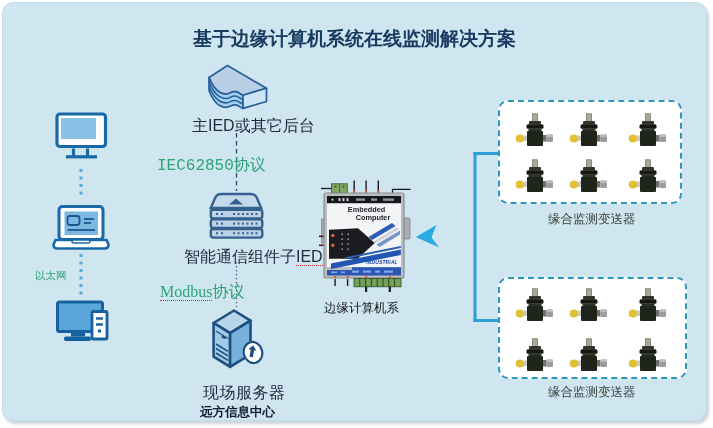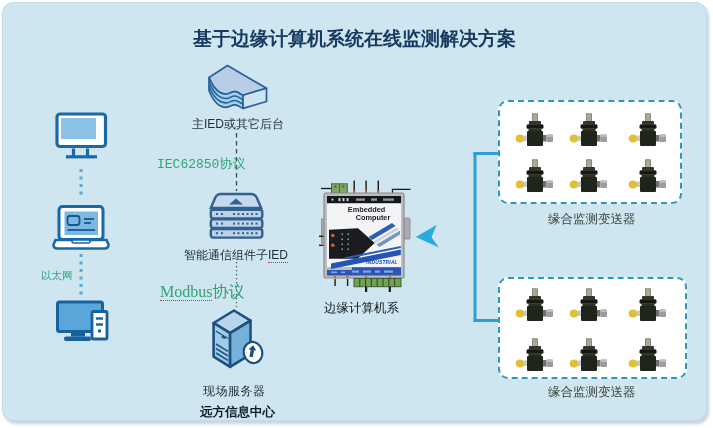--- a/index.html
+++ b/index.html
@@ -1,21 +1,21 @@
 <!DOCTYPE html>
 <html><head>
 <meta charset="utf-8">
 <style>
   html,body{margin:0;padding:0;}
   body{width:713px;height:428px;background:#ffffff;font-family:"Liberation Sans", sans-serif;overflow:hidden;}
   .stage{position:relative;width:713px;height:428px;}
   .panel{position:absolute;left:2px;top:2px;width:705px;height:419px;background:#cfe5ef;border-radius:12px;box-shadow:2px 3px 3px rgba(140,160,175,.45), inset 0 0 0 1px #c2dcea;}
   .abs{position:absolute;}
   .title{left:184px;top:25.5px;width:332px;font-size:19px;font-weight:bold;color:#173a60;text-align:right;white-space:nowrap;}
-  .lbl{color:#1d2b3a;font-size:12px;white-space:nowrap;}
+  .lbl{color:#1d2b3a;font-size:16px;white-space:nowrap;}
   .green{color:#2da578;font-size:10.5px;white-space:nowrap;}
   .box{position:absolute;background:#ffffff;border:2px dashed #2e97bc;border-radius:10px;}
 </style>
 </head>
 <body>
 <div class="stage">
   <div class="panel"></div>
 
   <div class="box" style="left:498px;top:100px;width:180px;height:100px;"></div>
   <div class="box" style="left:498px;top:277px;width:185px;height:98px;"></div>
@@ -250,22 +250,22 @@
     <use href="#sensor" x="535" y="288"></use>
     <use href="#sensor" x="589" y="288"></use>
     <use href="#sensor" x="648" y="288"></use>
     <use href="#sensor" x="535" y="338"></use>
     <use href="#sensor" x="589" y="338"></use>
     <use href="#sensor" x="648" y="338"></use>
   </svg>
 
   <div class="abs title">基于边缘计算机系统在线监测解决方案</div>
   <div class="abs lbl" style="left:192px;top:115.5px;">主IED或其它后台</div>
-  <div class="abs green" style="left:157px;top:154.5px;font-family:'Liberation Mono',monospace;font-size:13px;">IEC62850协议</div>
+  <div class="abs green" style="left:157px;top:154.5px;font-family:'Liberation Mono',monospace;font-size:16px;">IEC62850协议</div>
   <div class="abs lbl" style="left:184px;top:246.5px;">智能通信组件子<span style="border-bottom:1.5px dotted #d83030;">IED</span></div>
   <div class="abs green" style="left:160px;top:281.5px;font-family:Liberation Serif, serif;font-size:16px;"><span style="border-bottom:1.5px dotted #d83030;">Modbus</span>协议</div>
-  <div class="abs green" style="left:41px;top:268.5px;">以太网</div>
+  <div class="abs green" style="left:35px;top:268.5px;">以太网</div>
   <div class="abs lbl" style="left:203px;top:383px;letter-spacing:0.5px;">现场服务器</div>
   <div class="abs" style="left:200px;top:404px;font-size:12.5px;font-weight:bold;color:#0e1c2c;">远方信息中心</div>
   <div class="abs" style="left:324px;top:300px;font-size:12.5px;font-weight:normal;color:#16181a;">边缘计算机系</div>
   <div class="abs" style="left:548px;top:210.5px;font-size:12.5px;color:#3a423c;">缘合监测变送器</div>
   <div class="abs" style="left:548px;top:384px;font-size:12.5px;color:#3a423c;">缘合监测变送器</div>
 </div>
 
 </body></html>

